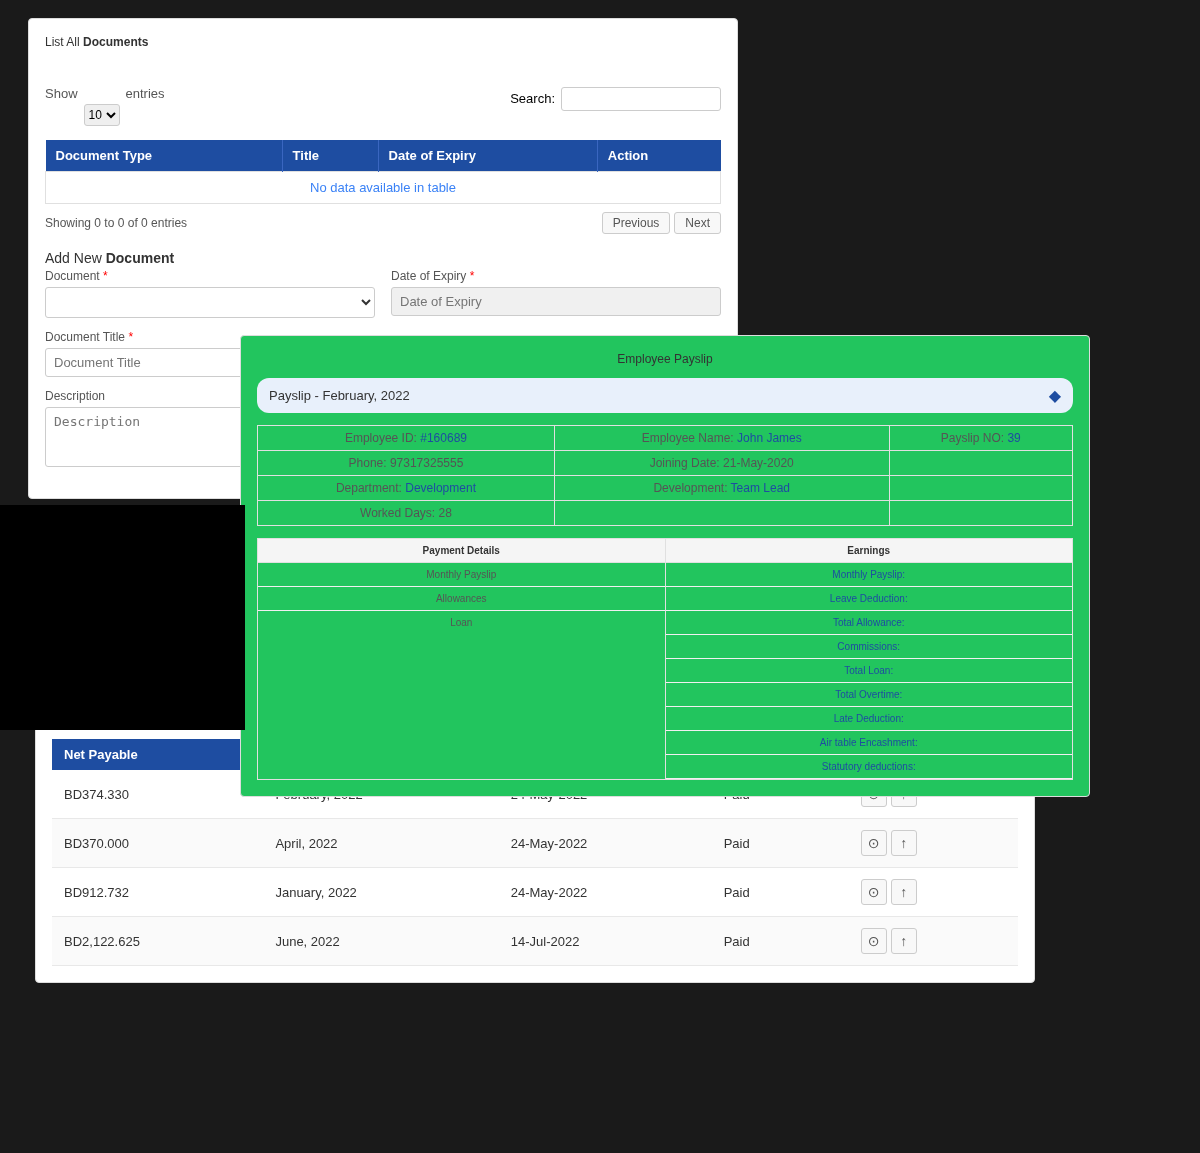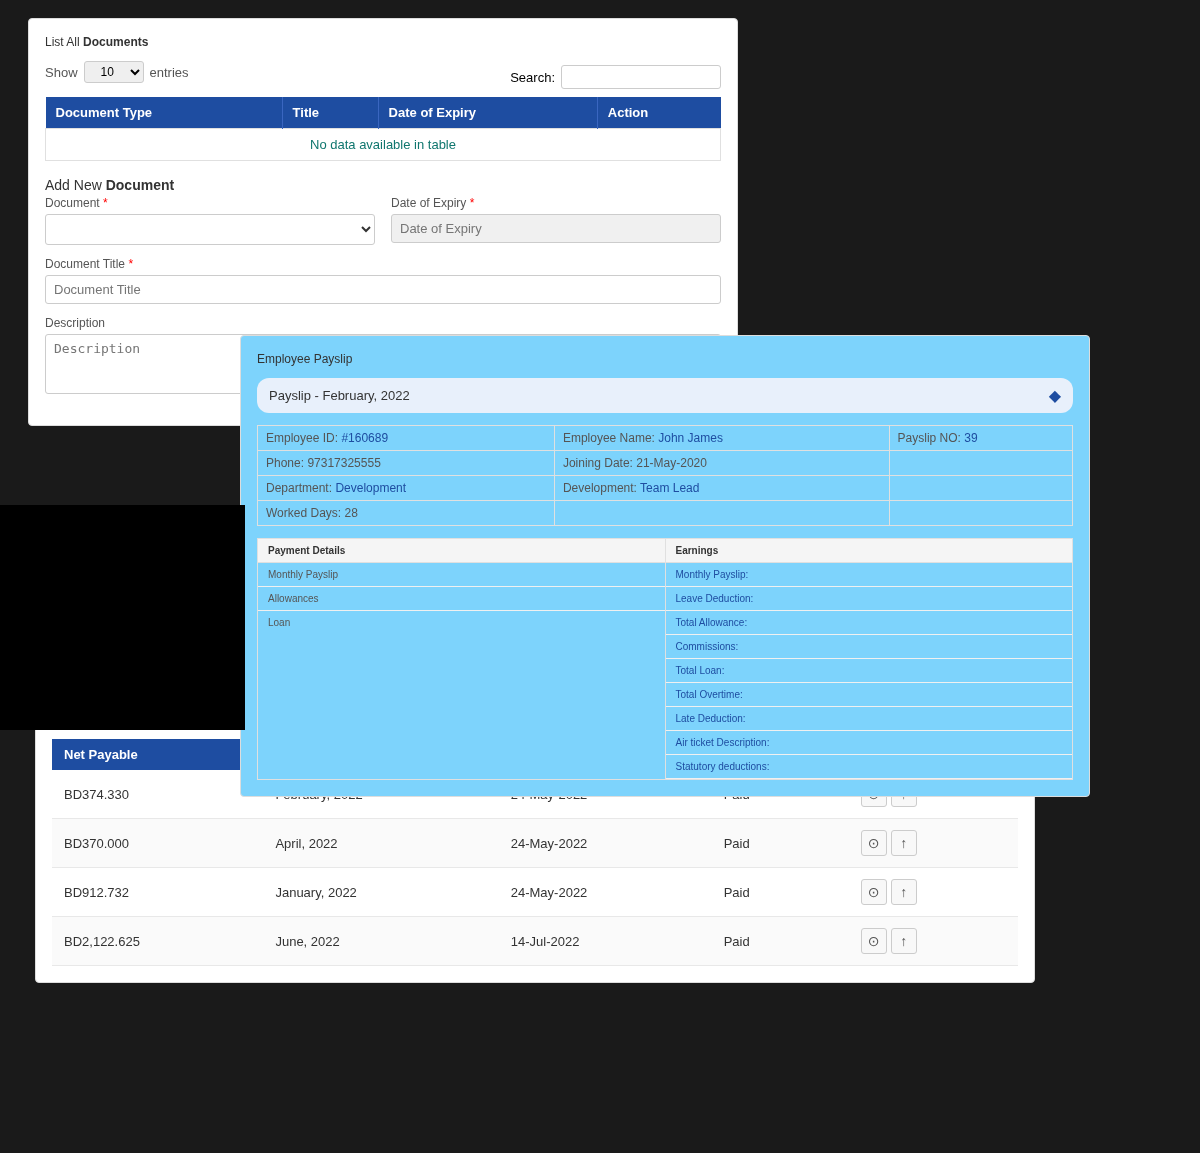--- a/index.html
+++ b/index.html
@@ -23,25 +23,26 @@
       padding: 16px;
       z-index: 3;
     }
 
     
     .panel-payslip {
       position: absolute;
       top: 335px;
       left: 240px;
       width: 850px;
-      background: #7dd3fc;
+      background: #22c55e;
       border: 1px solid #ddd;
       border-radius: 4px;
       padding: 16px;
       z-index: 4;
+      text-align: center;
     }
 
     
     .panel-payroll {
       position: absolute;
       top: 696px;
       left: 35px;
       width: 1000px;
       background: #fff;
       border: 1px solid #ddd;
@@ -75,24 +76,25 @@
     .show-entries {
       display: flex;
       align-items: center;
       gap: 6px;
       margin-bottom: 10px;
     }
     .show-entries label {
       color: #555;
     }
     .show-entries select {
-      padding: 2px 12px;
+      padding: 2px 0;
       border: 1px solid #ccc;
       border-radius: 3px;
       font-size: 12px;
+      margin-top: 43px;
     }
     .search-row {
       display: flex;
       justify-content: flex-end;
       align-items: center;
       gap: 6px;
     }
 
     
     .data-table {
@@ -107,21 +109,21 @@
       text-align: left;
       border-right: 1px solid #3a66c0;
     }
     .data-table thead tr th:last-child {
       border-right: none;
     }
     .data-table tbody tr td {
       padding: 8px 10px;
       border: 1px solid #e0e0e0;
       text-align: center;
-      color: #0f766e;
+      color: #3b82f6;
     }
     .table-footer {
       display: flex;
       justify-content: space-between;
       align-items: center;
       margin-top: 8px;
       font-size: 12px;
       color: #555;
     }
     .pagination-buttons {
@@ -374,20 +376,27 @@
         <th>Action</th>
       </tr>
     </thead>
     <tbody>
       <tr>
         <td colspan="4">No data available in table</td>
       </tr>
     </tbody>
   </table>
 
+  <div class="table-footer">
+    <span>Showing 0 to 0 of 0 entries</span>
+    <div class="pagination-buttons">
+      <button>Previous</button>
+      <button>Next</button>
+    </div>
+  </div>
 
   <div class="add-new-section">
     <div class="add-new-title">
       <span>Add New</span>
       <strong>Document</strong>
     </div>
 
     <div class="form-row">
       <div class="form-group">
         <label>
@@ -492,21 +501,21 @@
     </div>
     <div class="payment-right">
       <div class="payment-right-header">Earnings</div>
       <div class="payment-item-right"><span class="label">Monthly Payslip:</span></div>
       <div class="payment-item-right"><span class="label">Leave Deduction:</span></div>
       <div class="payment-item-right"><span class="label">Total Allowance:</span></div>
       <div class="payment-item-right"><span class="label">Commissions:</span></div>
       <div class="payment-item-right"><span class="label">Total Loan:</span></div>
       <div class="payment-item-right"><span class="label">Total Overtime:</span></div>
       <div class="payment-item-right"><span class="label">Late Deduction:</span></div>
-      <div class="payment-item-right"><span class="label">Air ticket Description:</span></div>
+      <div class="payment-item-right"><span class="label">Air table Encashment:</span></div>
       <div class="payment-item-right"><span class="label">Statutory deductions:</span></div>
     </div>
   </div>
 </div>
 
 <div class="black-overlay-left"></div>
 
 <div class="panel-payroll">
   <div class="section-title">
     <span>List All</span>

